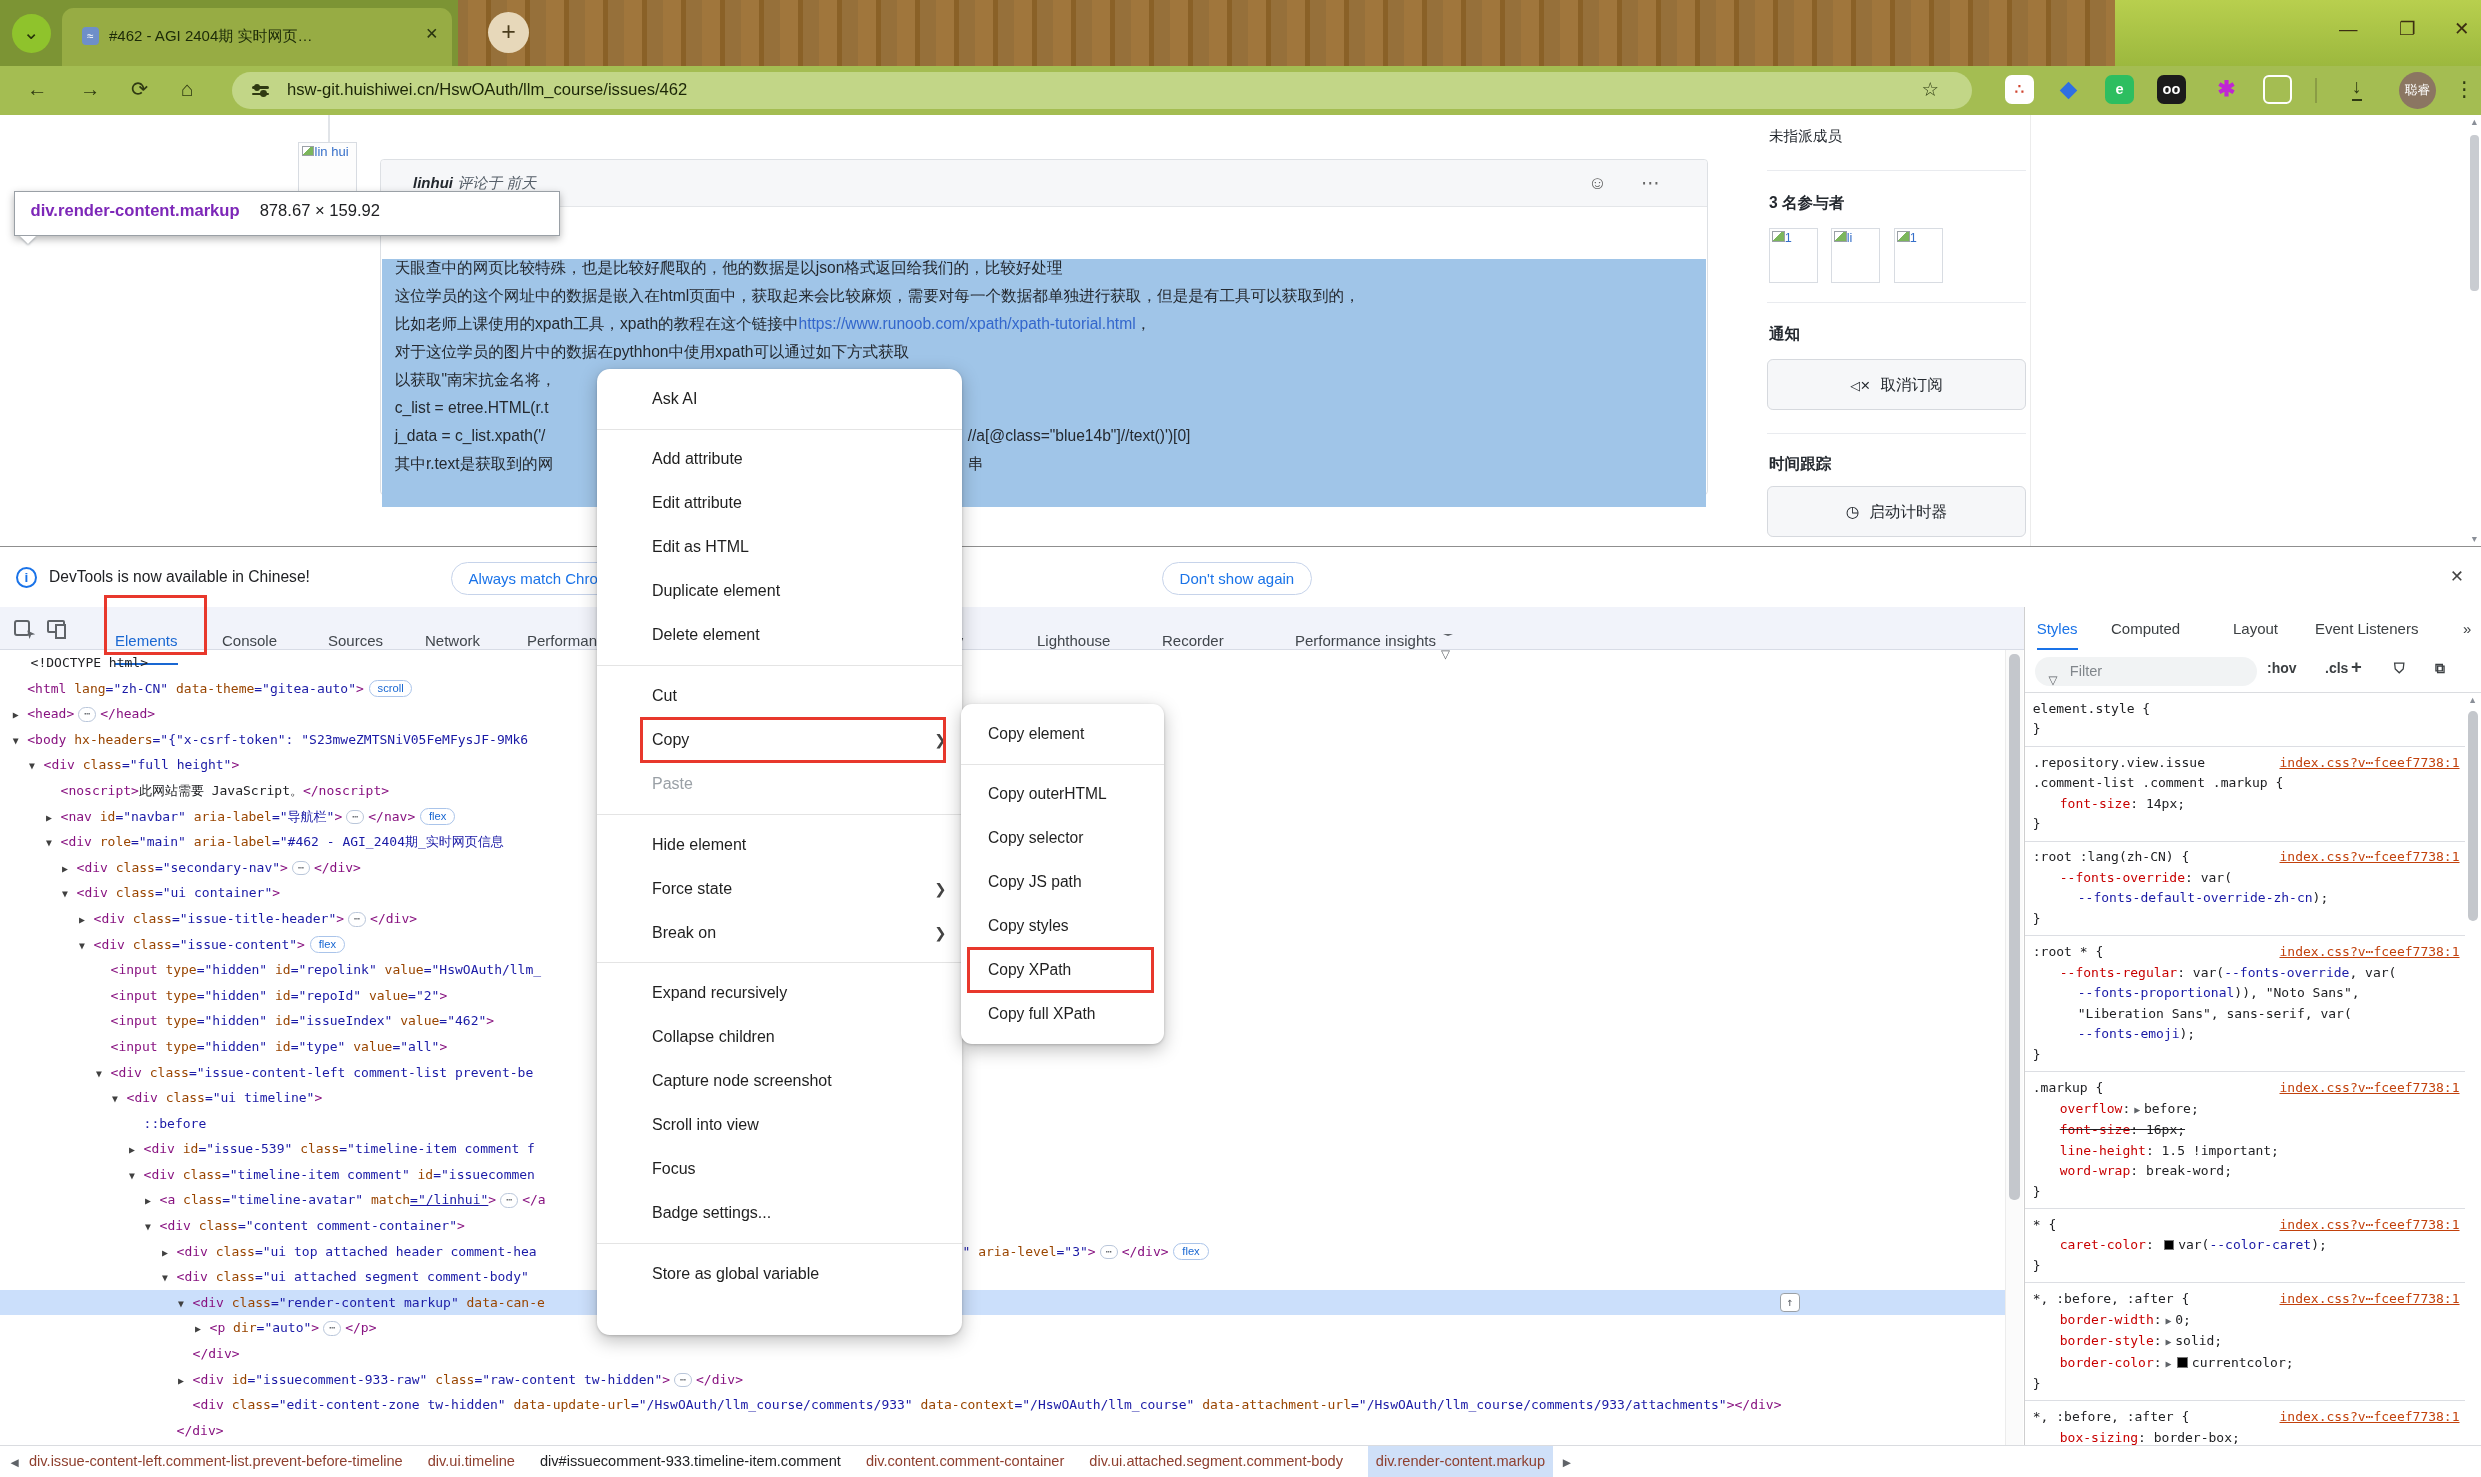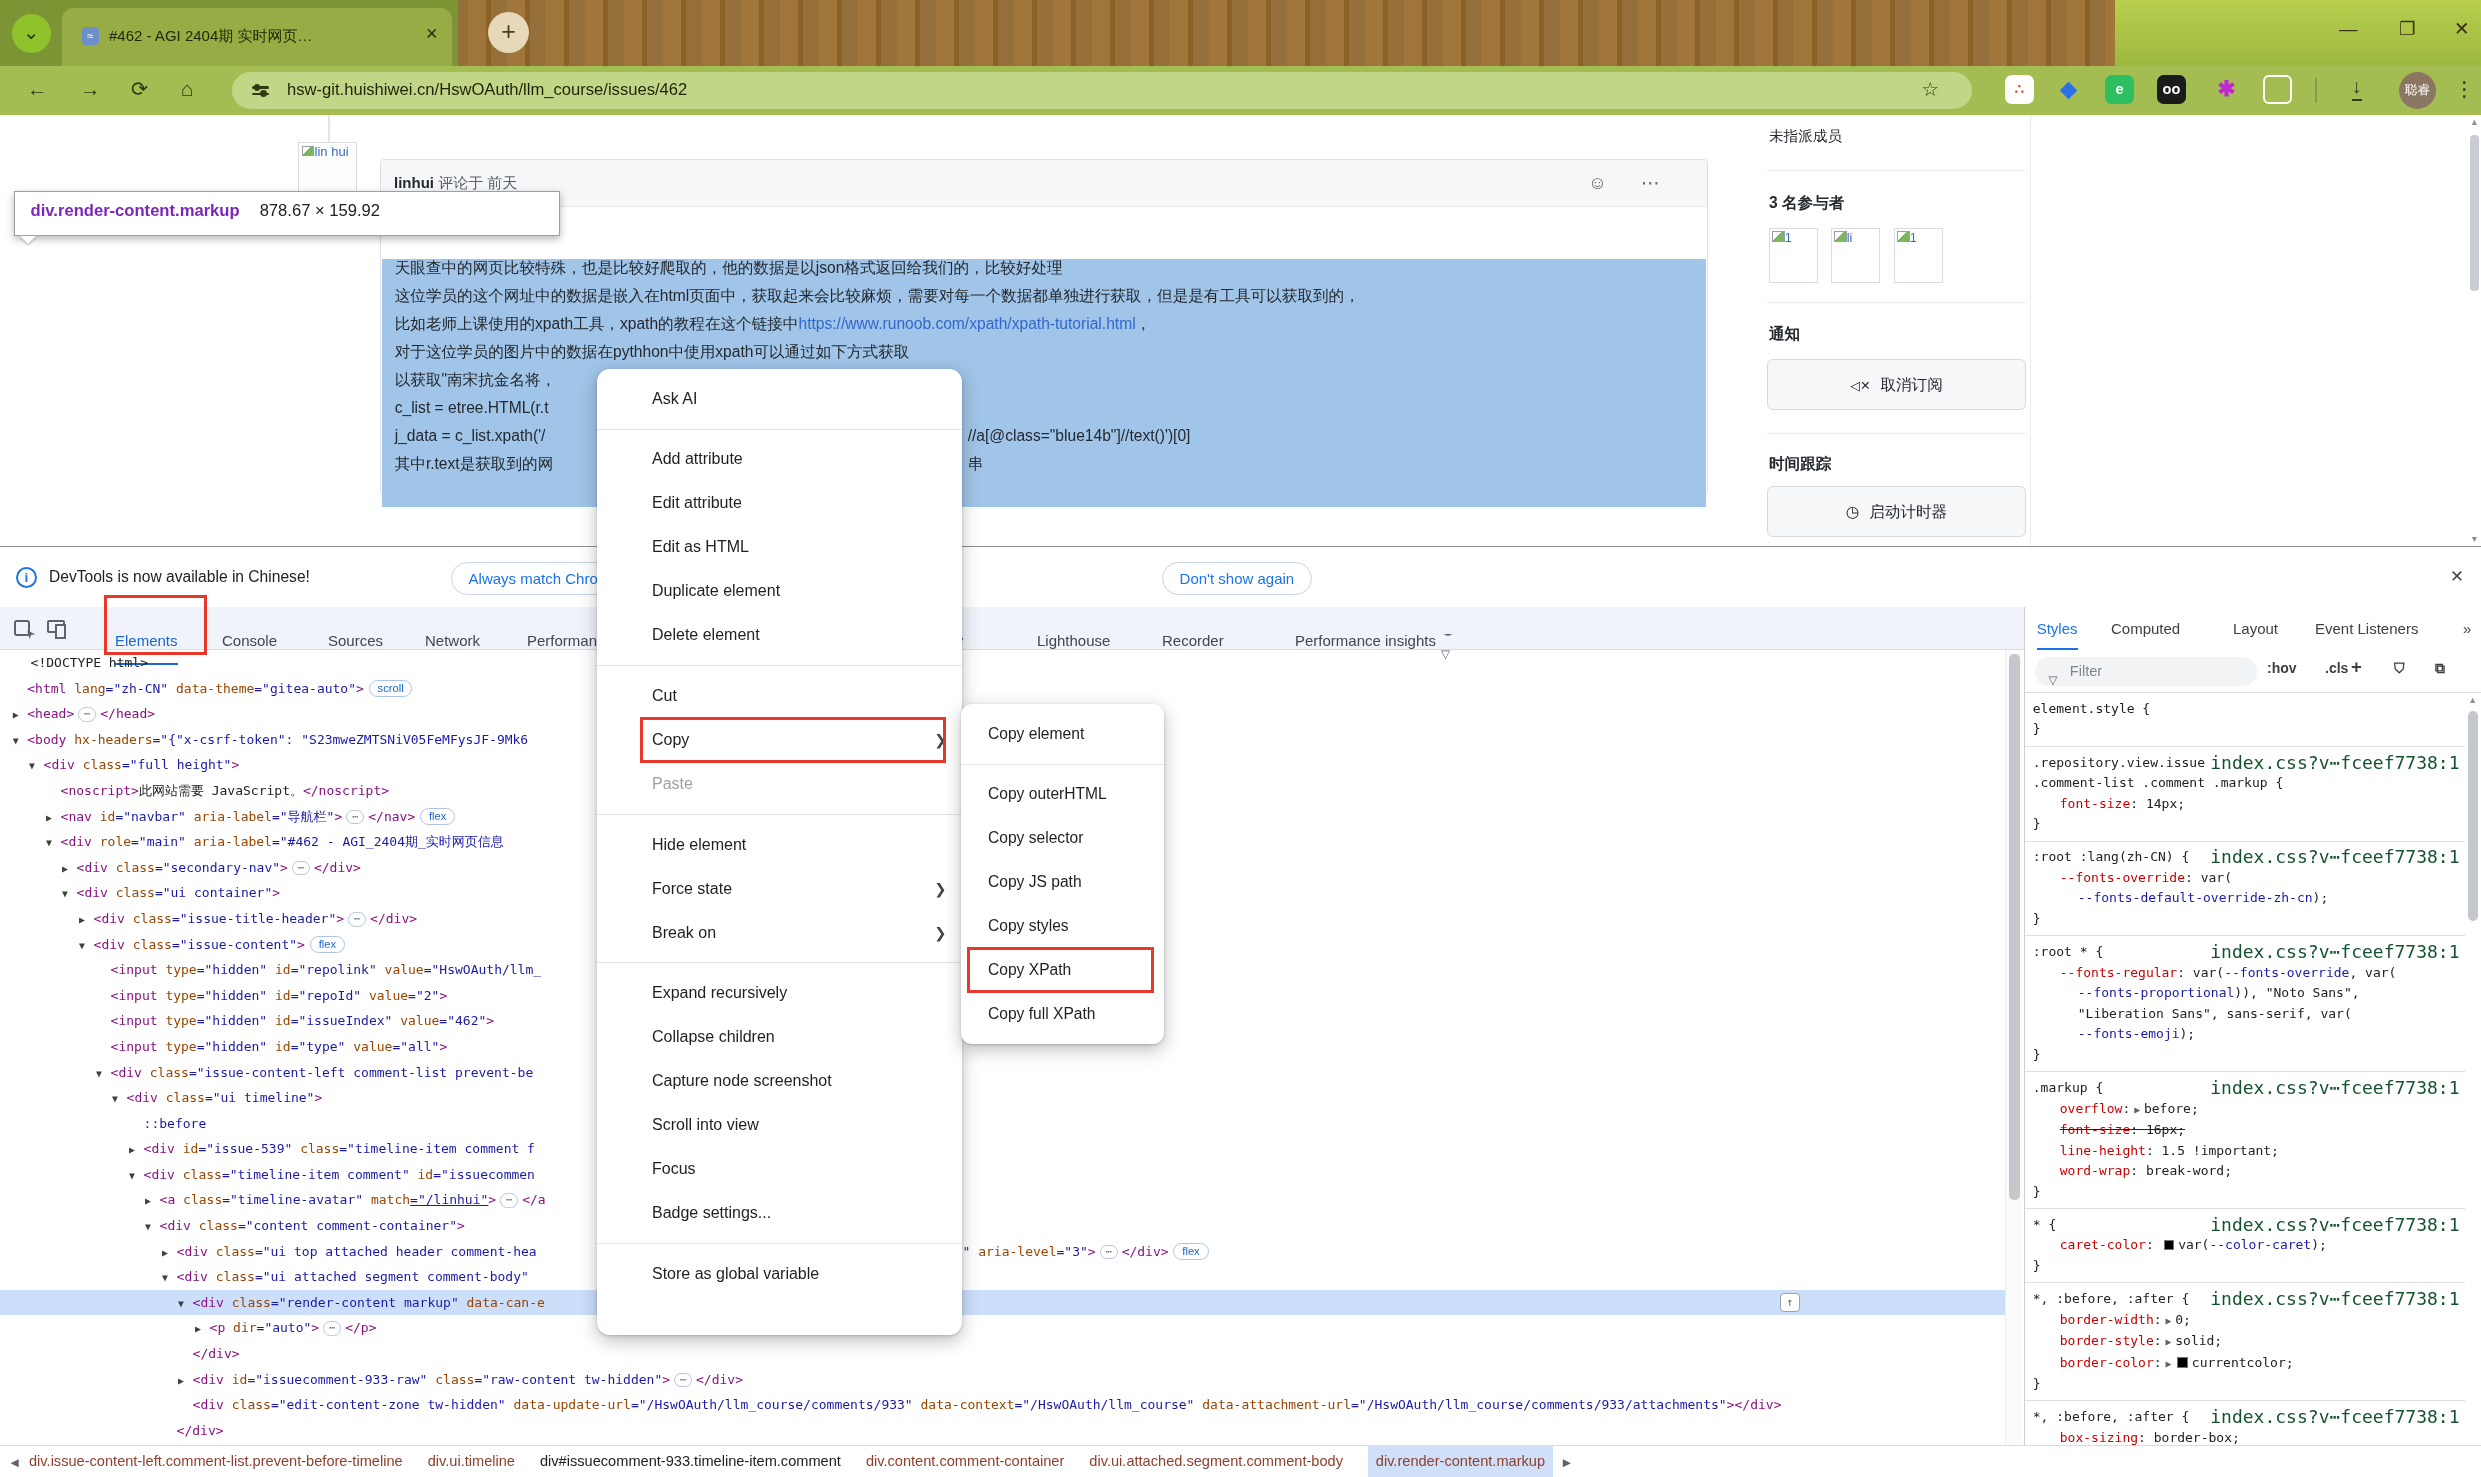--- a/index.html
+++ b/index.html
@@ -33,21 +33,21 @@
   .dl { position:absolute; top:9.8px; font-size:19.5px; color:#2f3a12; border-bottom:2.4px solid #2f3a12; line-height:21.5px; height:25px; }
   .avatar-btn { position:absolute; top:5.9px; width:37px; height:37px; border-radius:50%; background:#8b7662; color:#fff; font-size:12.7px; text-align:center; line-height:37px; }
 
   
   #page { position:absolute; left:0; top:115px; width:2481px; height:431px; background:#fff; }
   .tl-line { position:absolute; left:328px; top:0; width:2px; height:27px; background:#e1e4e8; }
   .b-avatar { position:absolute; left:298px; top:27px; width:59px; height:62px; border:1px solid #d8dce2; background:#fdfdfd; font-size:13px; color:#366fc9; padding:2px 2.9px; line-height:14.6px; }
   .b-avatar .bi { display:inline-block; width:11.7px; height:9.8px; border:1px solid #9aa0a6; background:linear-gradient(135deg,#fff 40%,#7cb65c 40%); margin-right:1px; }
   .cbox { position:absolute; left:380px; top:44px; width:1328px; height:336px; border:1px solid #dde0e4; border-radius:3.9px; }
   .chead { position:absolute; left:0; top:0; right:0; height:47px; background:#f6f7f9; border-bottom:1px solid #e4e6e9; border-radius:3.9px 3.9px 0 0; }
-  .chead .who { position:absolute; left:13px; top:13.7px; font-size:15px; color:#57606a; }
+  .chead .who { position:absolute; left:32px; top:13.7px; font-size:15px; color:#57606a;font-style:italic; }
   .chead .who b { color:#24292f; font-weight:bold; }
   .chead .hic { position:absolute; top:11.7px; font-size:18.5px; color:#666; }
   .hl-block { position:absolute; left:1px; top:99px; width:1324px; height:248px; background:#a0c5e8; }
   .cbody { position:absolute; left:13.7px; top:94px; right:9.8px; font-size:15.6px; line-height:28px; color:#24292f; }
   .cbody .ln { position:relative; white-space:nowrap; }
   .cbody a { color:#3366cc; text-decoration:none; }
   .cbody .tail { position:absolute; left:573px; top:0; }
 
   .tipbox { position:absolute; left:382px; top:191px; min-width:546px; height:45px; background:#fff; border:1px solid #9aa0a6; box-shadow:0 2.9px 7.8px rgba(0,0,0,.3); z-index:20; padding:8.8px 15.6px; white-space:nowrap; }
   .tipbox .sel { color:#7d27b8; font-weight:bold; font-size:16.6px; }
@@ -112,21 +112,21 @@
   .subtabs { position:absolute; left:0; top:0; right:0; height:43px; background:#fff; }
   .stab { position:absolute; top:0; height:43px; line-height:43px; font-size:15px; color:#3c4043; }
   .stab.active { color:#1a73e8; border-bottom:2.9px solid #1a73e8; }
   .filterrow { position:absolute; left:0; top:43px; right:0; height:43px; border-bottom:1px solid #dadce0; }
   .fpill { position:absolute; left:9.8px; top:6.8px; width:222px; height:29px; background:#f1f3f4; border-radius:14.6px; color:#80868b; font-size:14.6px; line-height:29px; padding-left:35px; }
   .fpill .fun { position:absolute; left:13.7px; top:7.8px; font-size:11.7px; color:#5f6368; }
   .ftool { position:absolute; top:9.8px; font-size:14px; color:#3c4043; font-weight:bold; }
   #rules { position:absolute; left:0; top:86px; right:15.6px; bottom:0; overflow:hidden;
     font-family:"DejaVu Sans Mono","Liberation Mono",monospace; font-size:13px; line-height:20.5px; }
   .rsec { position:relative; border-bottom:1px solid #dcdee3; padding:5.9px 7.8px; }
-  .rsec .lnk { position:absolute; right:5.9px; top:5.9px; color:#14532d; font-size:18px; }
+  .rsec .lnk { position:absolute; right:5.9px; top:5.9px; color:#c2410c; text-decoration:underline; font-size:13px; }
   .rl { white-space:nowrap; }
   .rl.ind1 { padding-left:27px; } .rl.ind2 { padding-left:45px; }
   .rl.strike { text-decoration:line-through; }
   .cs-p { color:#c80000; } .cs-v { color:#202124; } .cs-var { color:#1a1aa6; }
   .cs-arr { color:#5f6368; font-size:9.8px; margin:0 3.9px; }
   .sw { display:inline-block; width:10.7px; height:10.7px; background:#000; border:1px solid #777; margin:0 3.9px -1px 2px; }
   .strack { position:absolute; right:0; top:86px; width:15.6px; bottom:0; }
   .strack .up { position:absolute; left:2.9px; top:2px; font-size:8.8px; color:#8a8f98; }
   .strack .th { position:absolute; left:2.9px; top:17.6px; width:9.8px; height:210px; background:#c4c7cc; border-radius:4.9px; }
 

